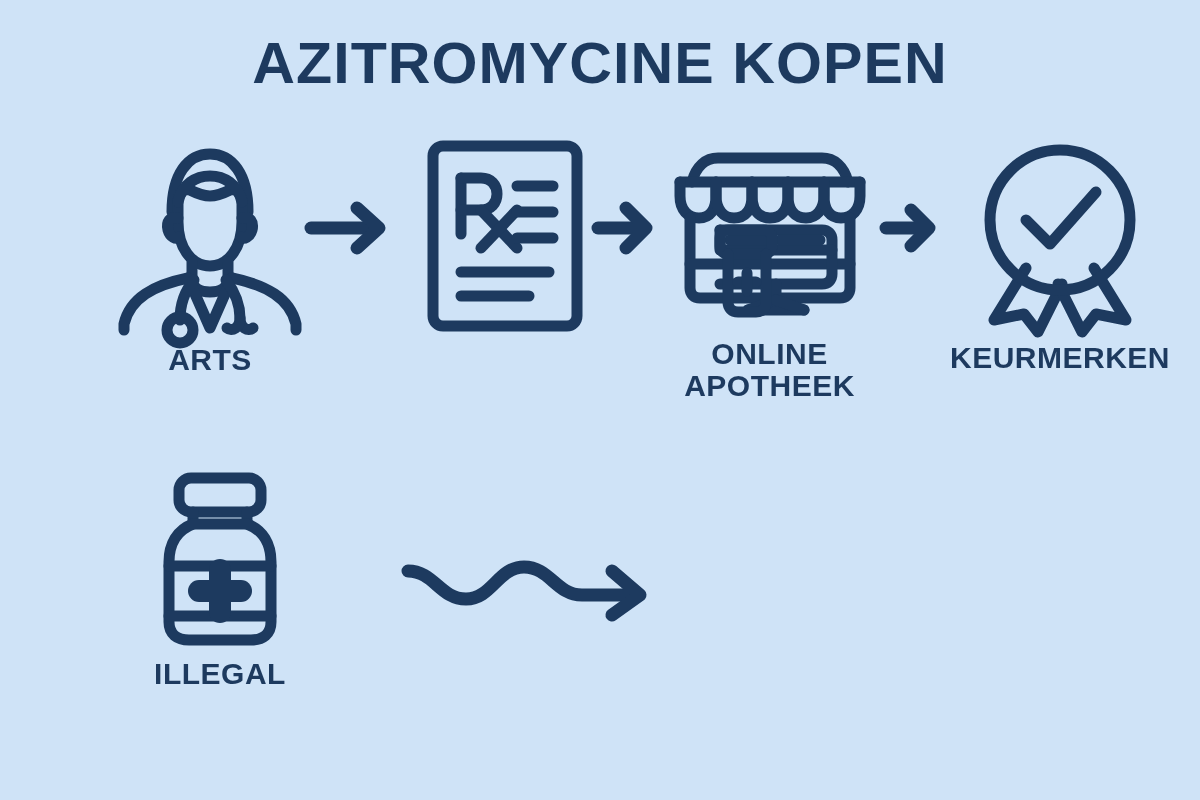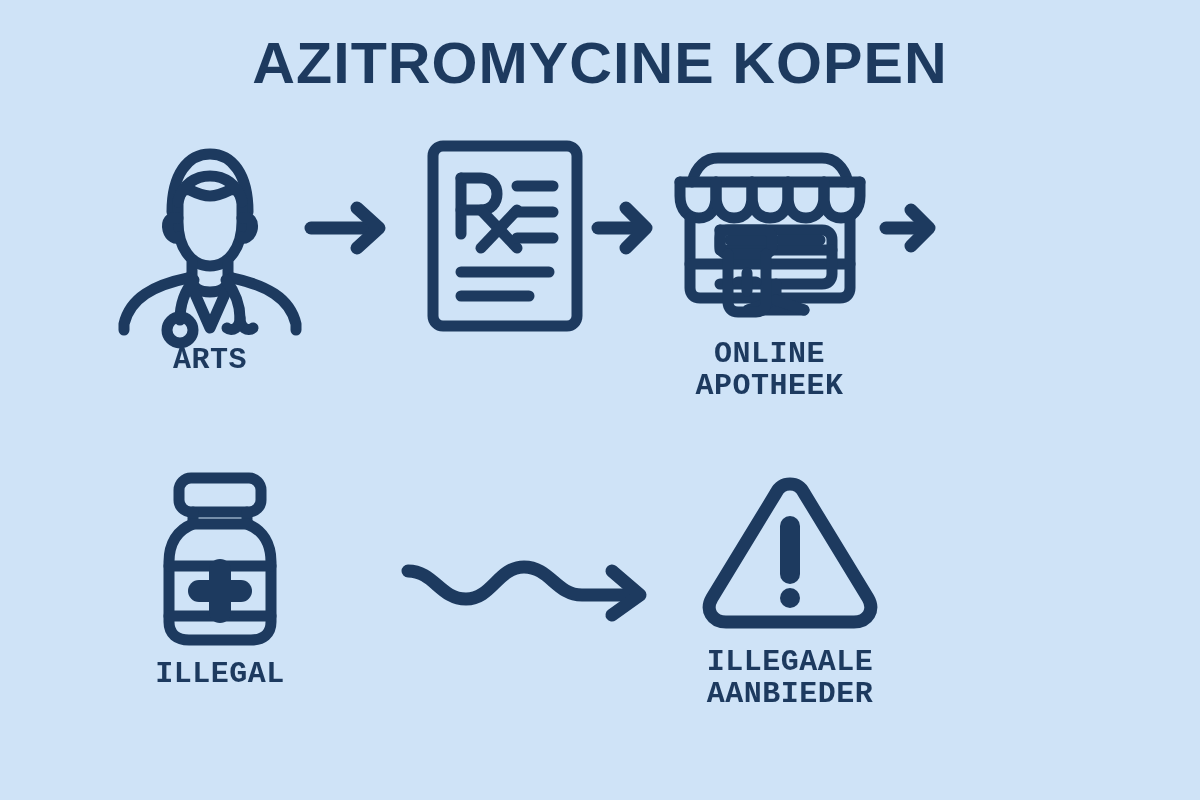--- a/index.html
+++ b/index.html
@@ -45,21 +45,21 @@
     position: absolute;
     display: flex;
     flex-direction: column;
     align-items: center;
   }
   .step .art {
     display: block;
   }
   .step .caption {
     margin-top: 10px;
-    font-family: Liberation Mono, monospace;
+    font-family: Liberation Sans, sans-serif;
     font-size: 30px;
     font-weight: bold;
     color: #1d3a5f;
     letter-spacing: 0.5px;
     text-align: center;
     line-height: 1.08;
     text-transform: uppercase;
     white-space: pre-line;
   }
 
@@ -175,20 +175,34 @@
         <path d="M58 116 L58 164 C58 170 62 174 68 174 L86 174 C92 174 96 170 96 164 L96 116"></path>
 
         <path d="M68 144 L86 144"></path>
         <path d="M77 135 L77 153"></path>
       </svg>
     </div>
     <div class="caption">ONLINE
 APOTHEEK</div>
   </div>
 
+  <div class="step" id="step-keurmerken">
+    <div class="art">
+      <svg width="180" height="194" viewBox="0 0 180 194" fill="none" stroke="#1d3a5f" stroke-width="11" stroke-linecap="round" stroke-linejoin="round">
+
+        <path d="M56 130 L24 182 L54 176 L68 194 L92 146"></path>
+        <path d="M124 130 L156 182 L126 176 L112 194 L88 146"></path>
+
+        <circle cx="90" cy="82" r="70"></circle>
+
+        <path d="M56 82 L80 106 L126 54"></path>
+      </svg>
+    </div>
+    <div class="caption">KEURMERKEN</div>
+  </div>
 
   <div class="arrow" id="arrow-1">
     <svg width="86" height="60" viewBox="0 0 86 60" fill="none" stroke="#1d3a5f" stroke-width="13" stroke-linecap="round" stroke-linejoin="round">
       <path d="M6 30 L70 30"></path>
       <path d="M52 10 L74 30 L52 50"></path>
     </svg>
   </div>
 
   <div class="arrow" id="arrow-2">
     <svg width="66" height="60" viewBox="0 0 66 60" fill="none" stroke="#1d3a5f" stroke-width="13" stroke-linecap="round" stroke-linejoin="round">
@@ -219,32 +233,20 @@
         <path d="M14 96 L116 96"></path>
         <path d="M14 146 L116 146"></path>
 
         <path d="M44 121 L86 121" stroke-width="22"></path>
         <path d="M65 100 L65 142" stroke-width="22"></path>
       </svg>
     </div>
     <div class="caption">ILLEGAL</div>
   </div>
 
-  <div class="step" id="step-aanbieder">
-    <div class="art">
-      <svg width="180" height="166" viewBox="0 0 180 166" fill="none" stroke="#1d3a5f" stroke-width="13" stroke-linecap="round" stroke-linejoin="round">
-        <path d="M90 14 C84 14 79 17 76 23 L12 128 C5 140 12 152 26 152 L154 152
-                 C168 152 175 140 168 128 L104 23 C101 17 96 14 90 14 Z"></path>
-        <path d="M90 56 L90 104" stroke-width="20"></path>
-        <circle cx="90" cy="128" r="10" fill="#1d3a5f" stroke="none"></circle>
-      </svg>
-    </div>
-    <div class="caption">ILLEGAALE
-AANBIEDER</div>
-  </div>
 
   <div class="arrow" id="arrow-wavy">
     <svg width="270" height="70" viewBox="0 0 270 70" fill="none" stroke="#1d3a5f" stroke-width="13" stroke-linecap="round" stroke-linejoin="round">
       <path d="M8 26 C34 26 40 54 66 54 C92 54 98 22 124 22 C150 22 156 50 182 50 L232 50"></path>
       <path d="M212 26 L240 50 L212 70"></path>
     </svg>
   </div>
 
 </div>
 

